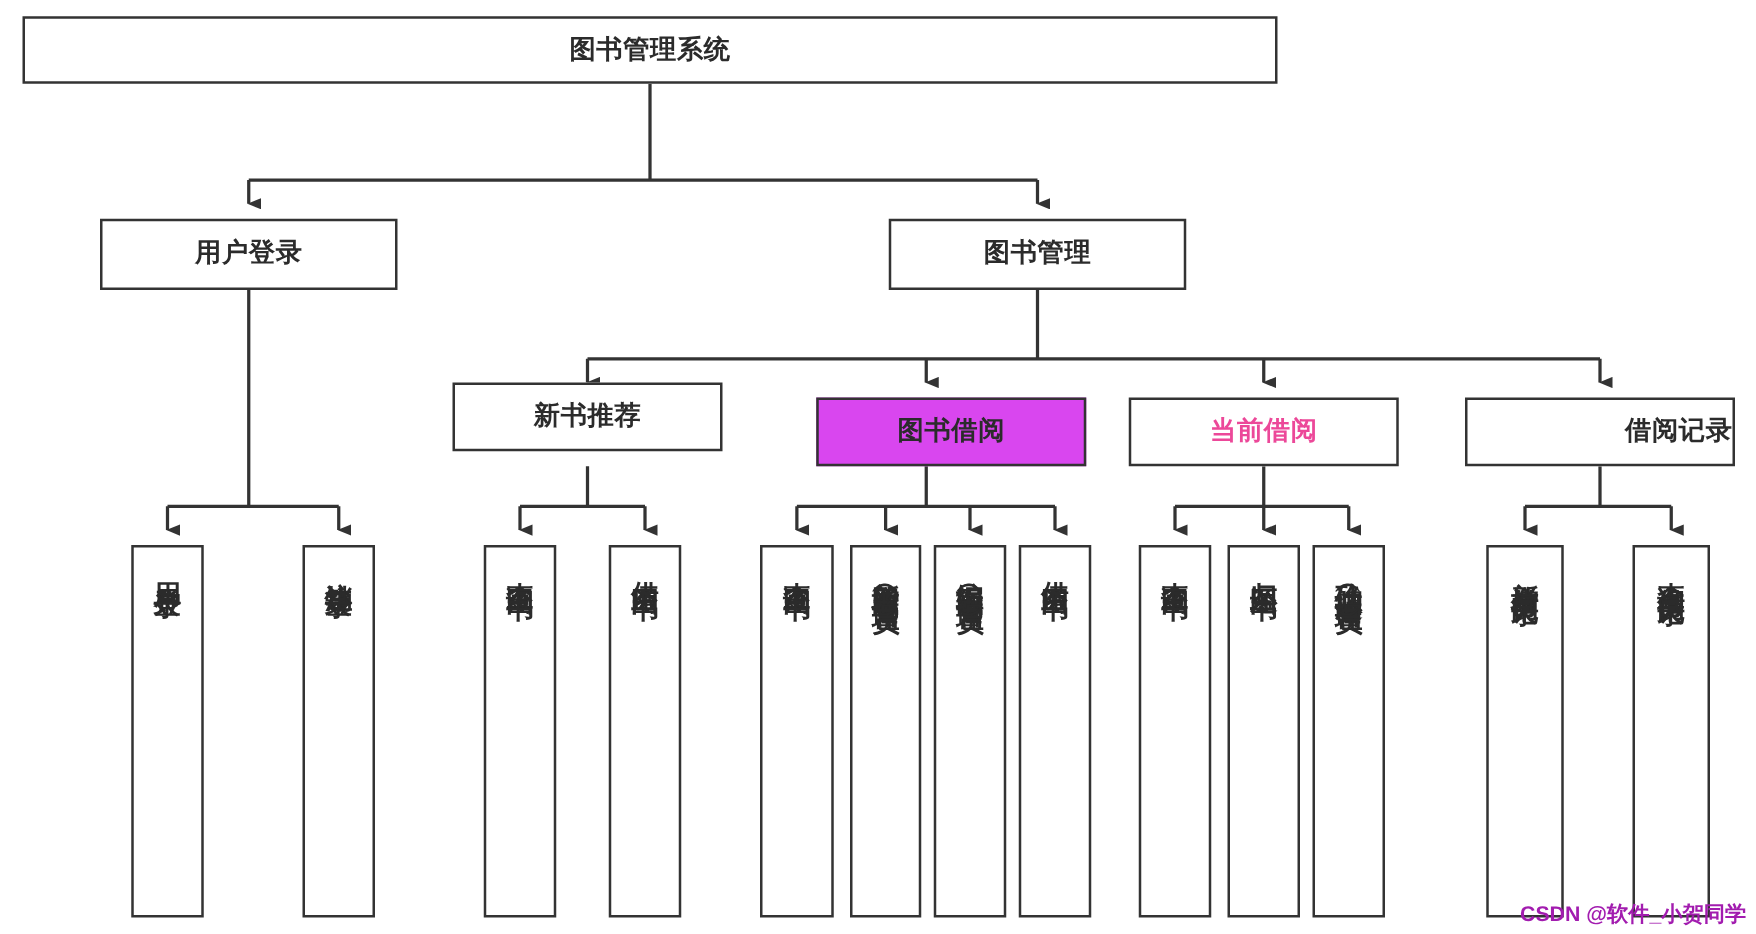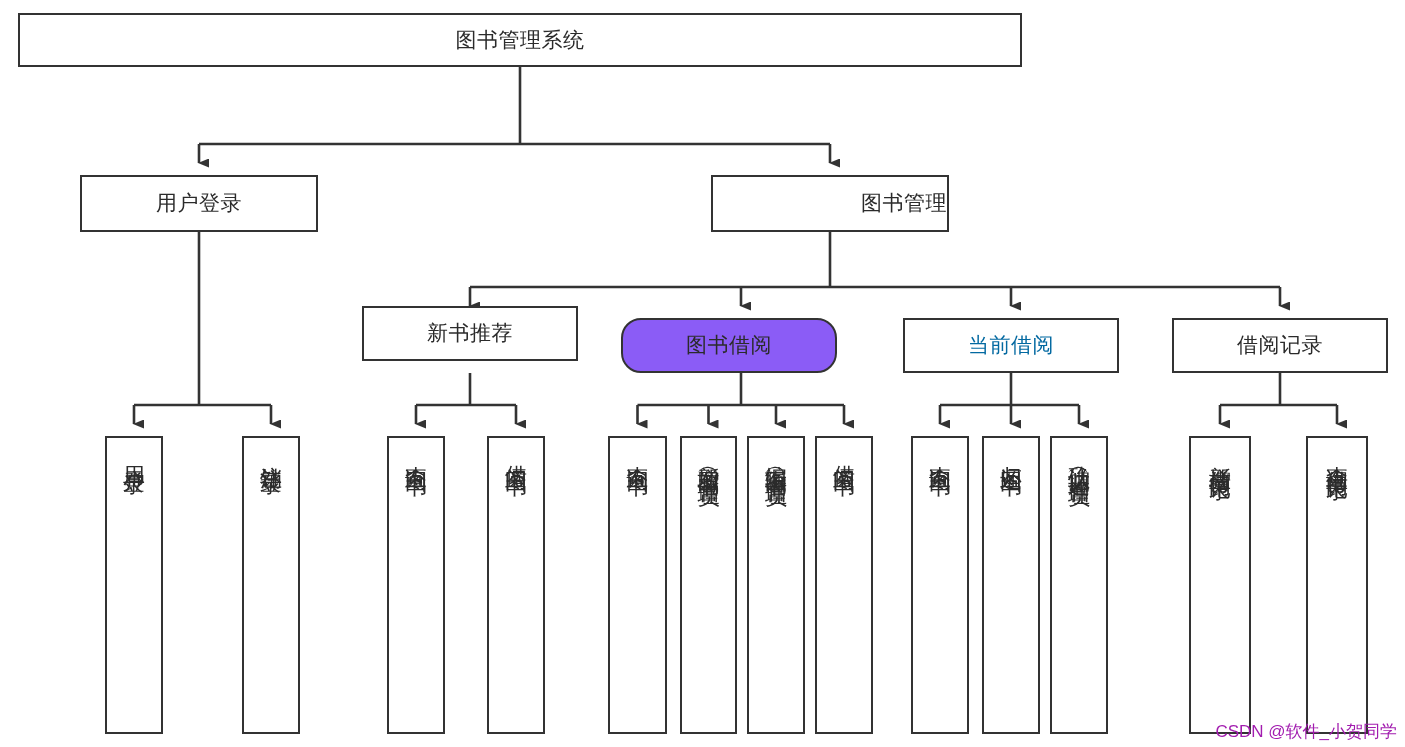--- a/index.html
+++ b/index.html
@@ -10,20 +10,21 @@
   }
   body {
     font-family: "Liberation Sans", "DejaVu Sans", sans-serif;
   }
   #diagram-root {
     position: relative;
     width: 1405px;
     height: 747px;
     background: #ffffff;
     overflow: hidden;
+    font-weight: bold;
   }
   svg#edges {
     position: absolute;
     left: 0;
     top: 0;
     width: 1405px;
     height: 747px;
     pointer-events: none;
   }
   .node {
@@ -117,33 +118,33 @@
       </g>
   </svg>
 
   <div id="node-layer">
       <div class="node horizontal" style="left: 18px; top: 13px; width: 1004px; height: 54px; border-color: rgb(51, 51, 51); background: rgb(255, 255, 255); color: rgb(43, 43, 43);">
         <span class="label">图书管理系统</span>
       </div>
       <div class="node horizontal" style="left: 80px; top: 175px; width: 238px; height: 57px; border-color: rgb(51, 51, 51); background: rgb(255, 255, 255); color: rgb(43, 43, 43);">
         <span class="label">用户登录</span>
       </div>
-      <div class="node horizontal" style="left: 711px; top: 175px; width: 238px; height: 57px; border-color: rgb(51, 51, 51); background: rgb(255, 255, 255); color: rgb(43, 43, 43); justify-content: flex-end;">
+      <div class="node horizontal" style="left: 711px; top: 175px; width: 238px; height: 57px; border-color: rgb(51, 51, 51); background: rgb(255, 255, 255); color: rgb(43, 43, 43);">
         <span class="label">图书管理</span>
       </div>
       <div class="node horizontal" style="left: 362px; top: 306px; width: 216px; height: 55px; border-color: rgb(51, 51, 51); background: rgb(255, 255, 255); color: rgb(43, 43, 43);">
         <span class="label">新书推荐</span>
       </div>
-      <div class="node horizontal" style="left: 621px; top: 318px; width: 216px; height: 55px; border-color: rgb(51, 51, 51); background: #8b5cf6; color: rgb(43, 43, 43); border-radius: 20px;">
+      <div class="node horizontal" style="left: 653px; top: 318px; width: 216px; height: 55px; border-color: rgb(51, 51, 51); background: #d946ef; color: rgb(43, 43, 43);">
         <span class="label">图书借阅</span>
       </div>
-      <div class="node horizontal" style="left: 903px; top: 318px; width: 216px; height: 55px; border-color: rgb(51, 51, 51); background: rgb(255, 255, 255); color: #0369a1;">
+      <div class="node horizontal" style="left: 903px; top: 318px; width: 216px; height: 55px; border-color: rgb(51, 51, 51); background: rgb(255, 255, 255); color: #ec4899;">
         <span class="label">当前借阅</span>
       </div>
-      <div class="node horizontal" style="left: 1172px; top: 318px; width: 216px; height: 55px; border-color: rgb(51, 51, 51); background: rgb(255, 255, 255); color: rgb(43, 43, 43);">
+      <div class="node horizontal" style="left: 1172px; top: 318px; width: 216px; height: 55px; border-color: rgb(51, 51, 51); background: rgb(255, 255, 255); color: rgb(43, 43, 43); justify-content: flex-end;">
         <span class="label">借阅记录</span>
       </div>
       <div class="node vertical" style="left: 105px; top: 436px; width: 58px; height: 298px; border-color: rgb(51, 51, 51); background: rgb(255, 255, 255); color: rgb(43, 43, 43);">
         <span class="label">用户登录</span>
       </div>
       <div class="node vertical" style="left: 242px; top: 436px; width: 58px; height: 298px; border-color: rgb(51, 51, 51); background: rgb(255, 255, 255); color: rgb(43, 43, 43);">
         <span class="label">注销登录</span>
       </div>
       <div class="node vertical" style="left: 387px; top: 436px; width: 58px; height: 298px; border-color: rgb(51, 51, 51); background: rgb(255, 255, 255); color: rgb(43, 43, 43);">
         <span class="label">查询图书</span>

